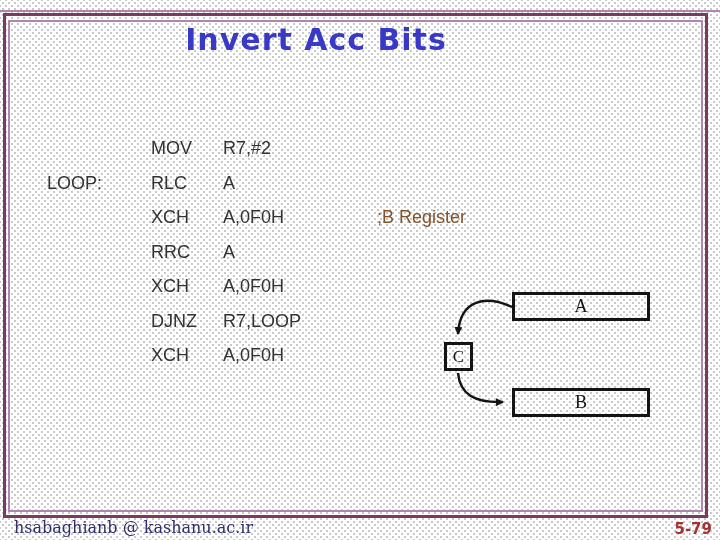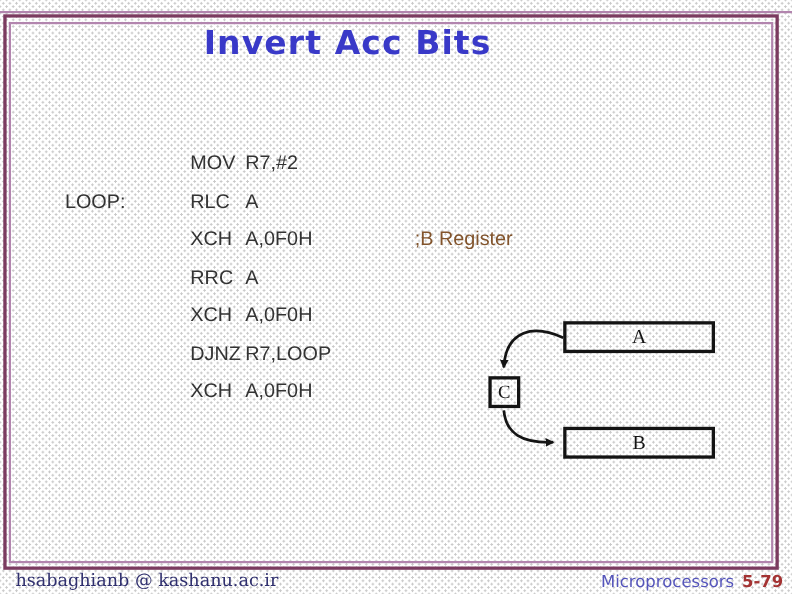--- a/index.html
+++ b/index.html
@@ -21,22 +21,22 @@
   
   .title{
     left:0;top:22px;width:632px;text-align:center;
     font-family:"DejaVu Sans", sans-serif;font-weight:bold;
     font-size:30px;line-height:36px;letter-spacing:1px;color:var(--title);
   }
   
   .code{left:43px;top:131px;font-size:18px;color:var(--code-text);}
   .code-row{position:relative;height:34.5px;line-height:34.5px;white-space:nowrap;}
   .code-row span{position:absolute;top:0;}
-  .col-label{left:16px;}
-  .col-mnemonic{left:108px;margin-left:22px;}
+  .col-label{left:4px;}
+  .col-mnemonic{left:108px;}
   .col-operand{left:180px;}
   .col-comment{left:334px;color:var(--comment);}
   
   .reg-box{border:3px solid #141414;box-sizing:border-box;display:flex;align-items:center;justify-content:center;
     font-family:"Liberation Serif", serif;font-size:18px;color:#141414;}
   .box-a{left:512px;top:292px;width:138px;height:29px;}
   .box-c{left:444px;top:342px;width:29px;height:29px;font-size:17px;}
   .box-b{left:512px;top:388px;width:138px;height:29px;}
   .arrows{left:440px;top:285px;width:90px;height:140px;}
   
@@ -120,15 +120,14 @@
     <marker id="ah" markerUnits="userSpaceOnUse" markerWidth="10" markerHeight="10" refX="7" refY="4" orient="auto">
       <path d="M0,0 L8,4 L0,8 z" fill="#141414"></path>
     </marker>
   </defs>
   <path d="M 72,22 C 46,10 20,14 18,49" fill="none" stroke="#141414" stroke-width="2.5" marker-end="url(#ah)"></path>
   <path d="M 18,88 C 20,109 34,118 63,117" fill="none" stroke="#141414" stroke-width="2.5" marker-end="url(#ah)"></path>
 </svg>
 
 <div class="abs footer-left">hsabaghianb @ kashanu.ac.ir</div>
 <div class="abs footer-right">
-  <span class="footer-course">Microprocessors</span>
   <span class="footer-page">5-79</span>
 </div>
 
 </body></html>

